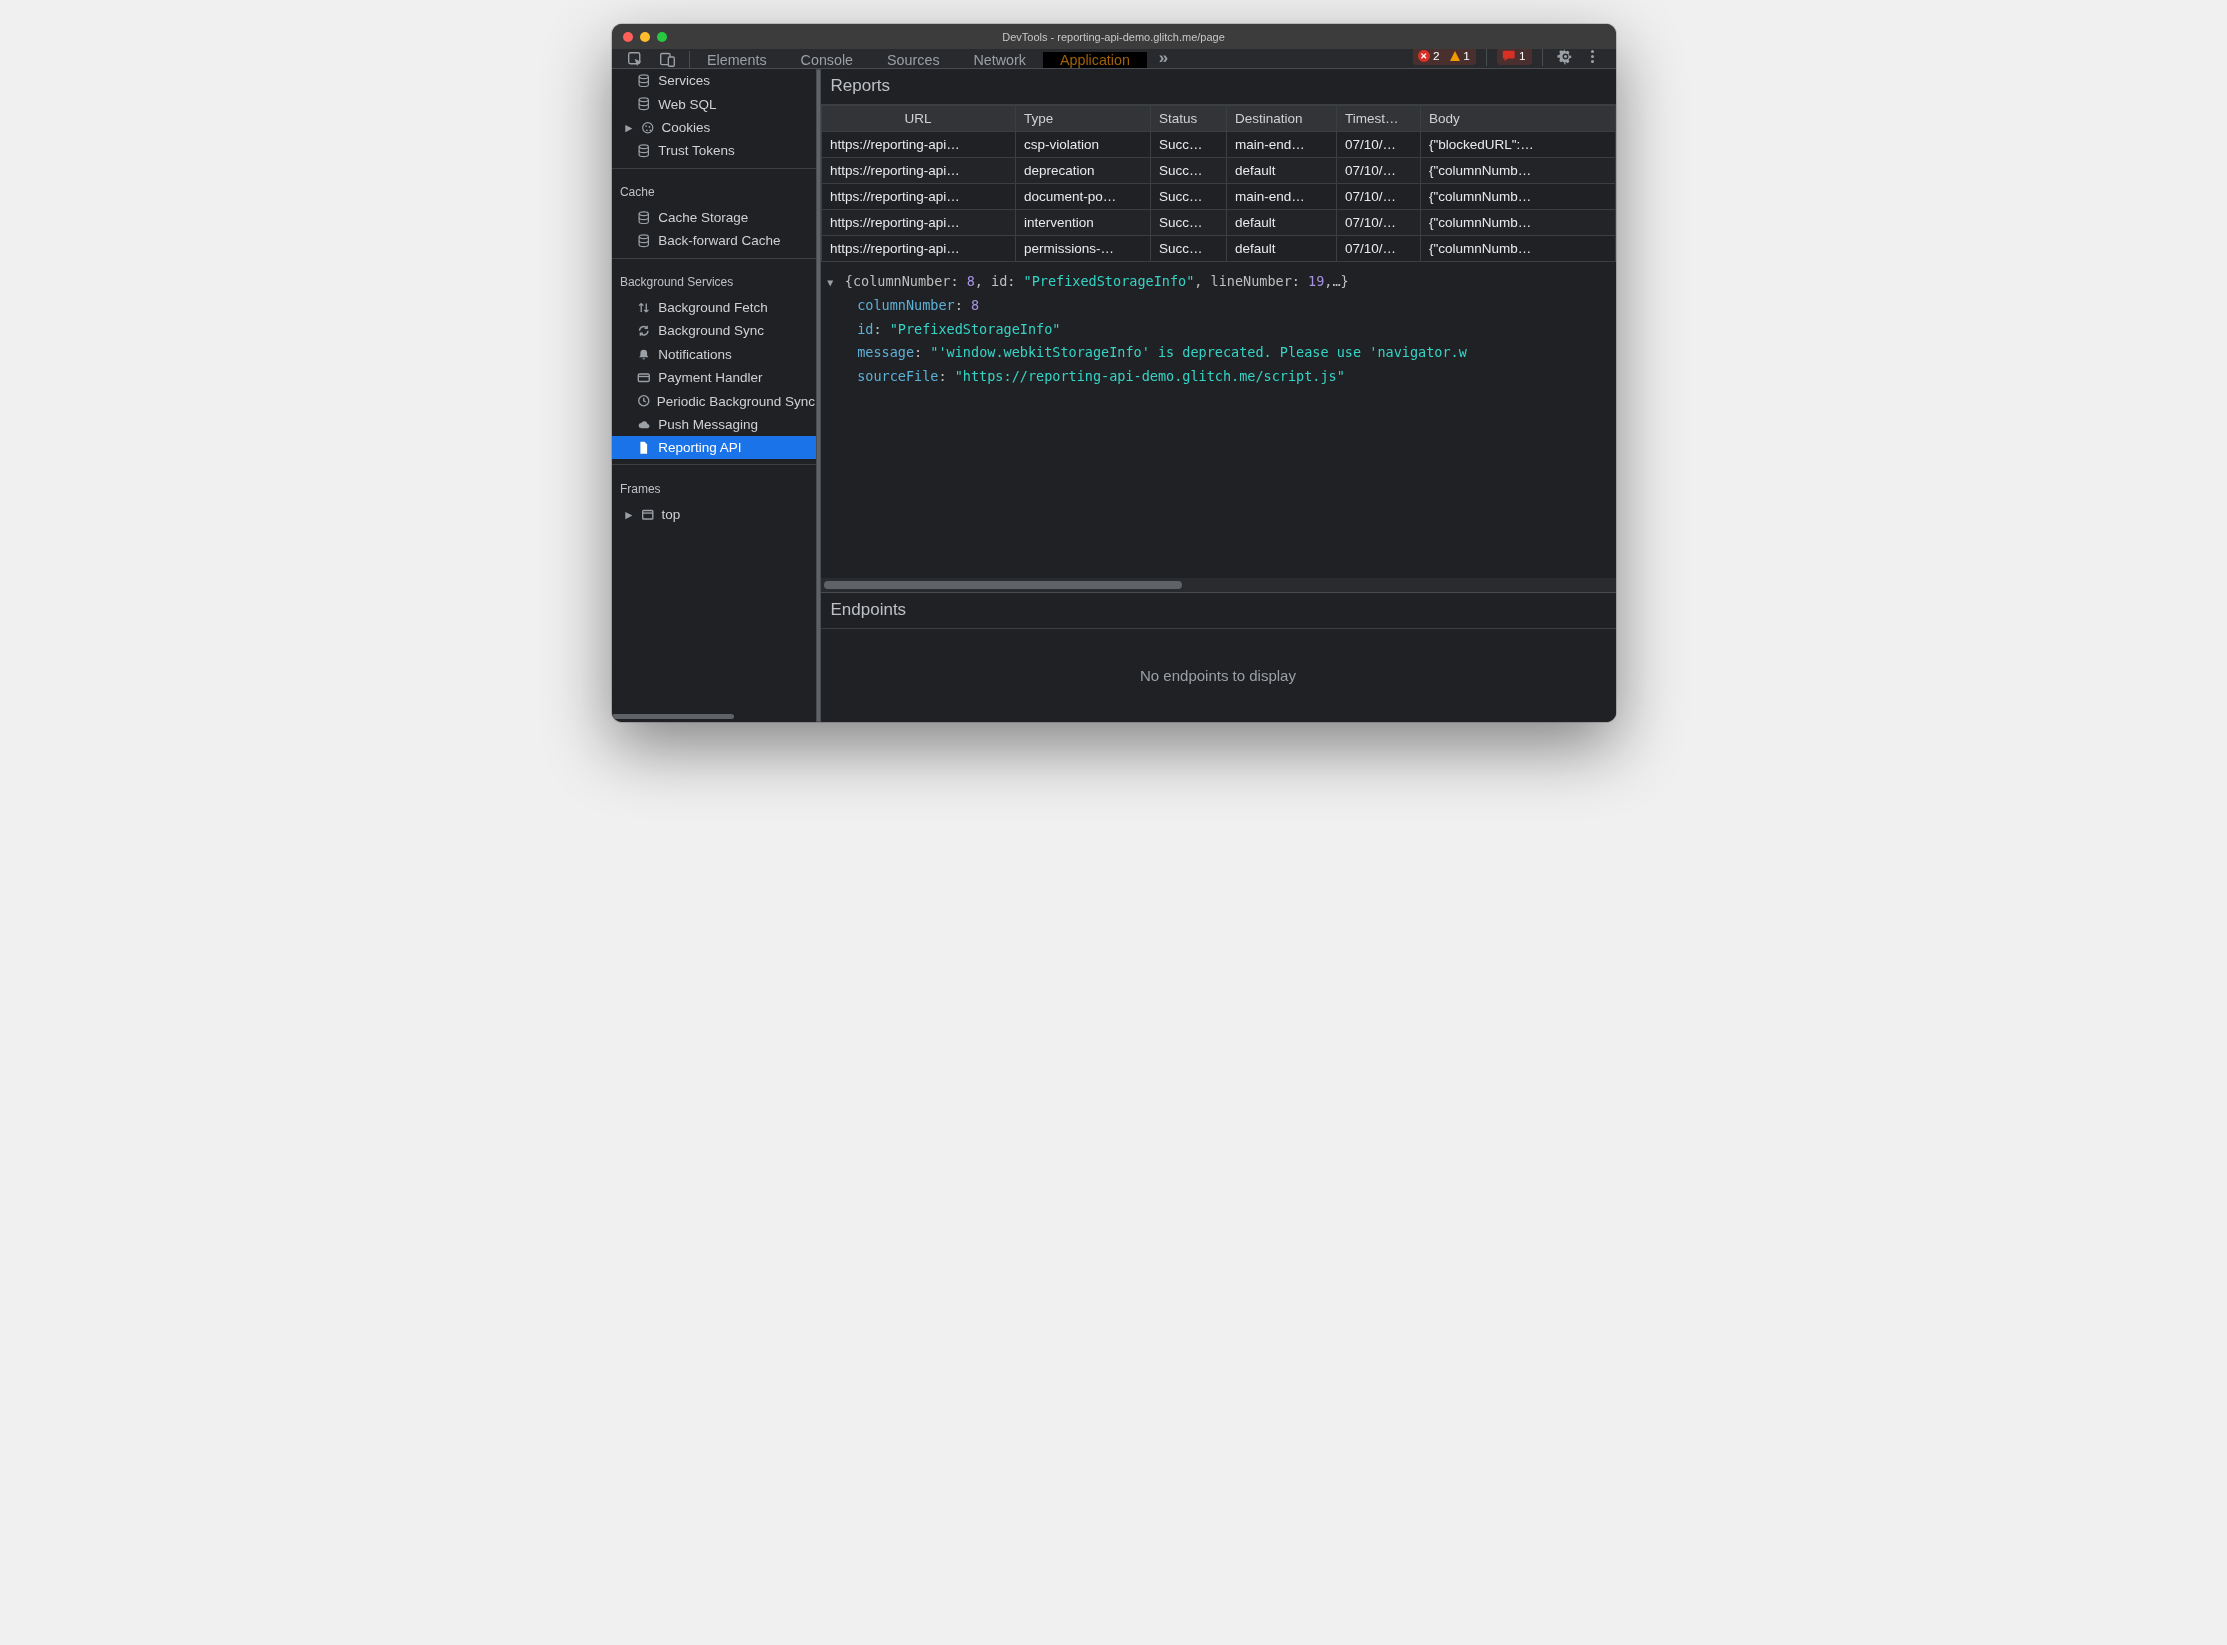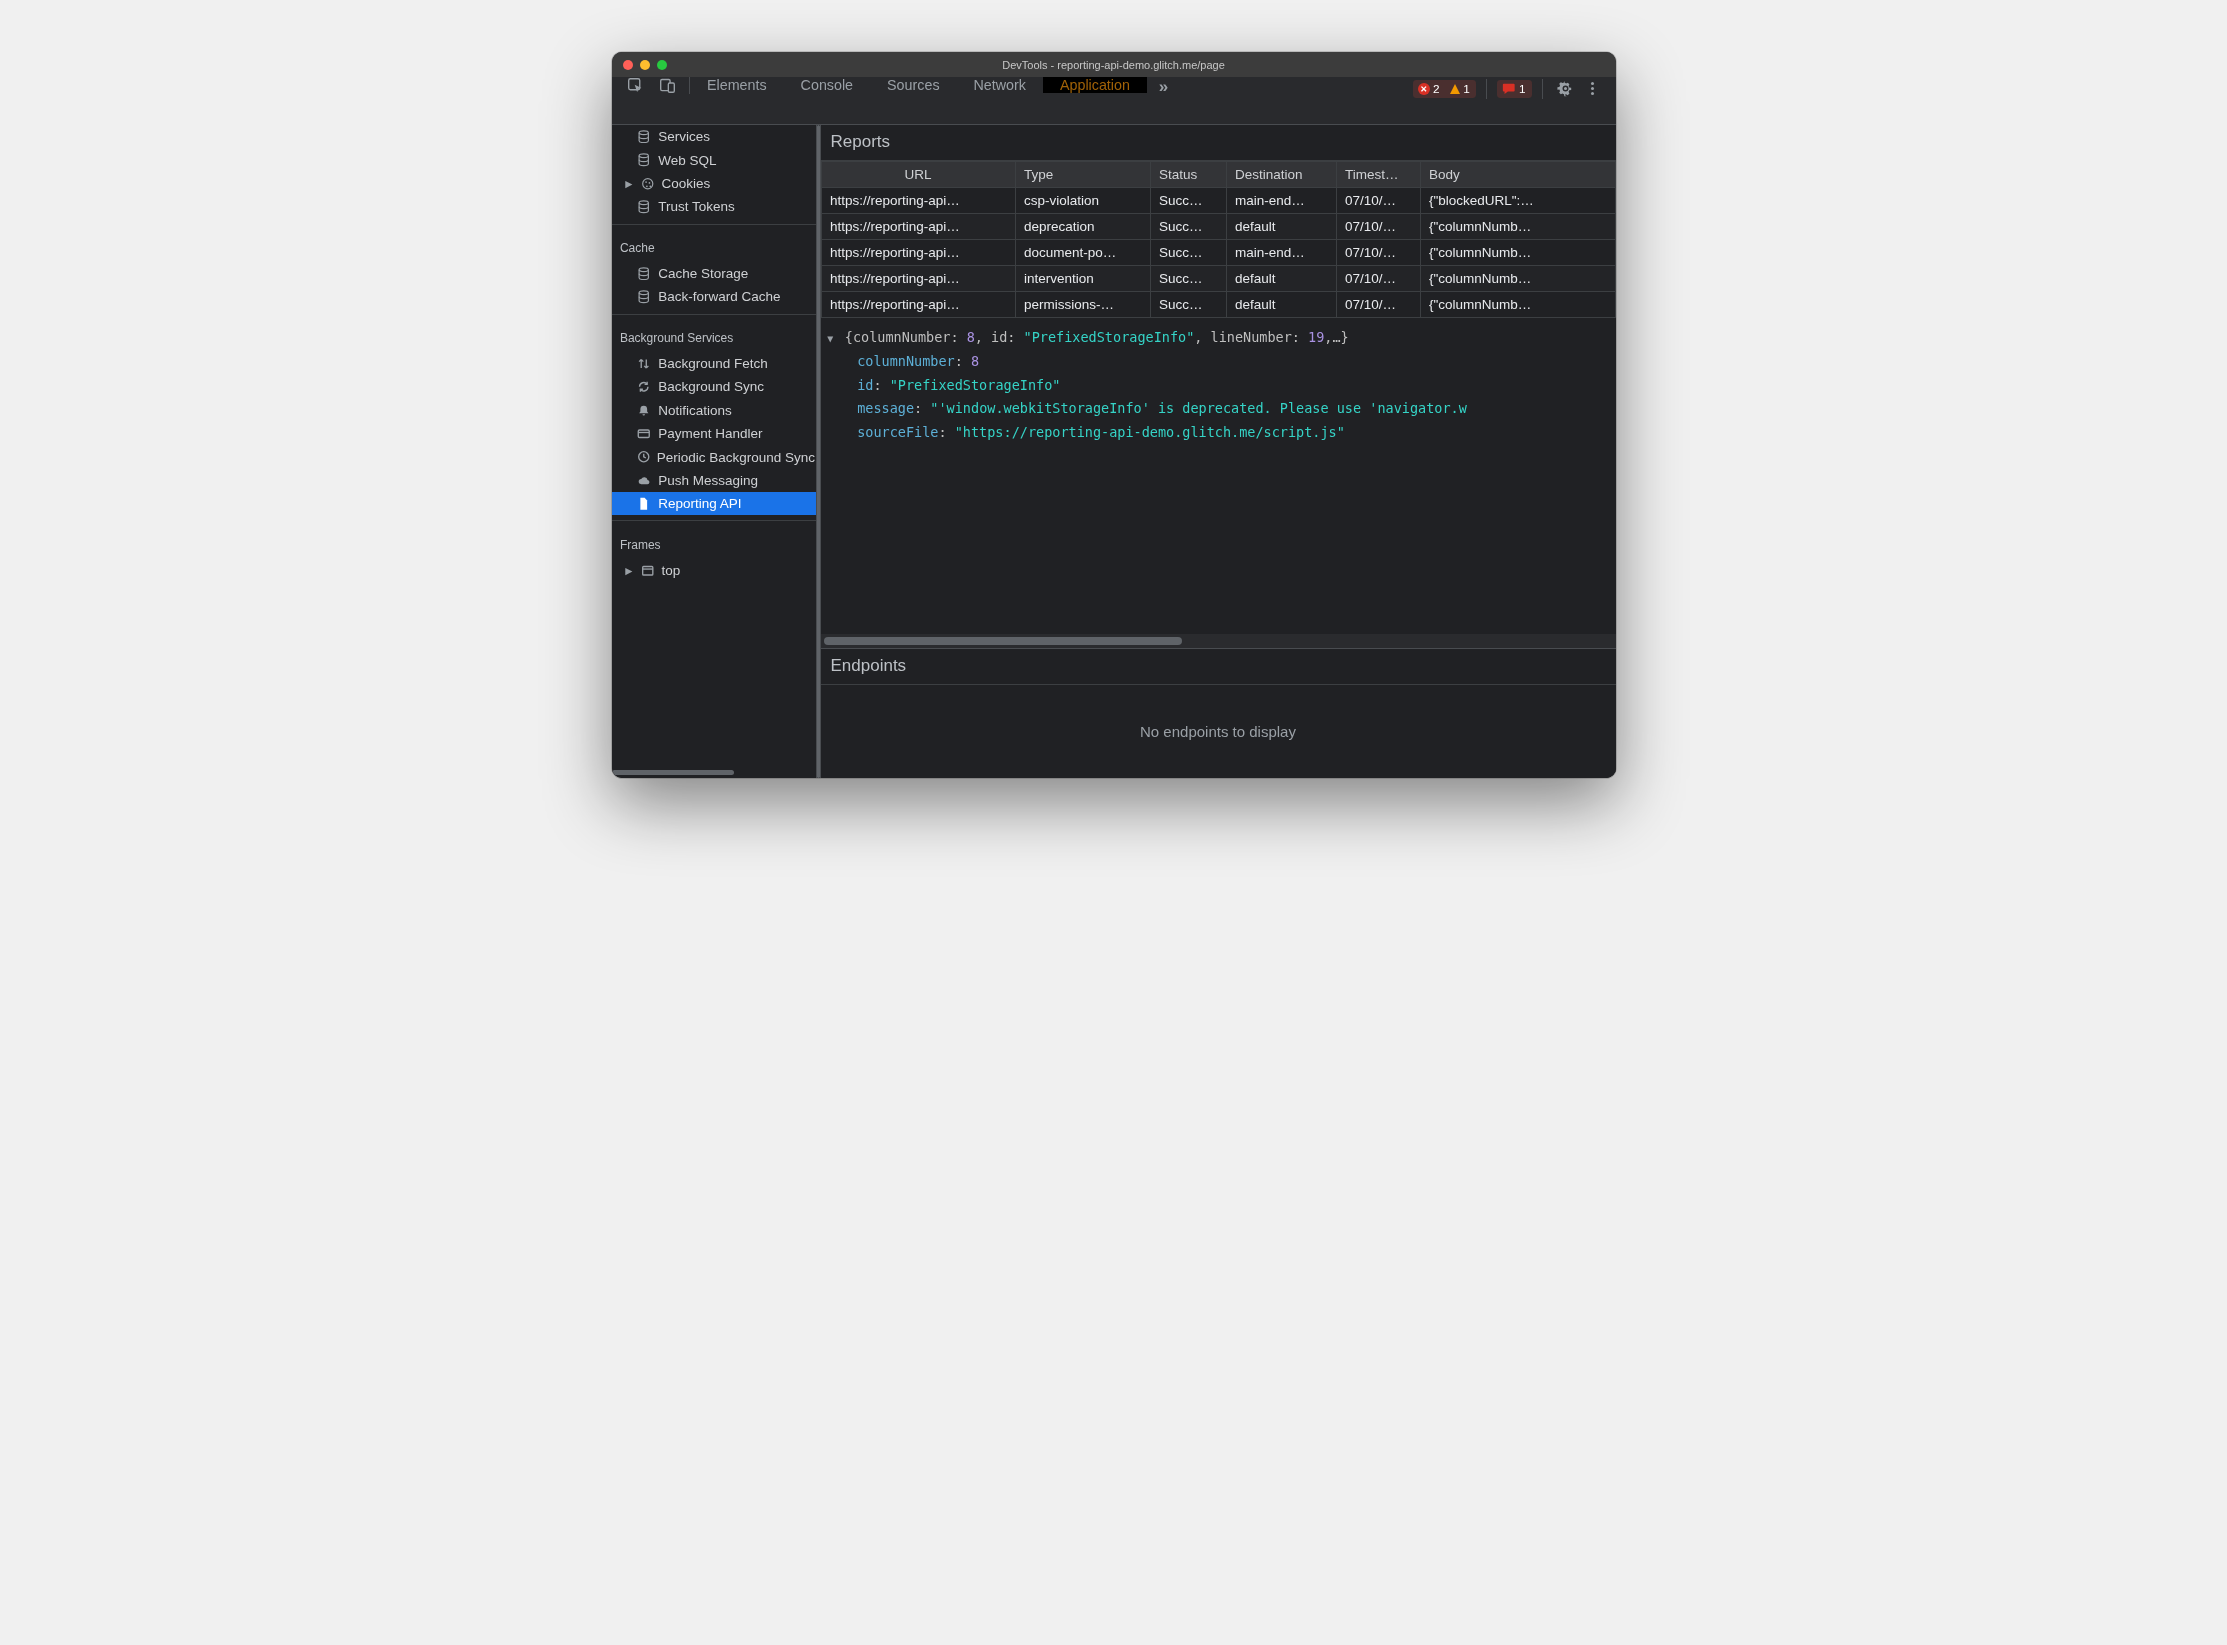--- a/index.html
+++ b/index.html
@@ -33,21 +33,21 @@
     display:flex;
     align-items:flex-start;
     justify-content:center;
   }
   .window {
     width:1004px;
     background:var(--bg-panel);
     border-radius:10px;
     overflow:hidden;
     box-shadow: 0 25px 67px rgba(0,0,0,0.45), 0 0 0 0.8px rgba(0,0,0,0.2);
-    margin:52px 0;
+    margin:24px 0;
     display:flex;
     flex-direction:column;
   }
   
   .titlebar {
     height:25px;
     background:var(--bg-titlebar);
     display:flex;
     align-items:center;
     position:relative;
@@ -57,25 +57,25 @@
   .dot.red { background:var(--red); }
   .dot.yellow { background:var(--yellow); }
   .dot.green { background:var(--green); }
   .title-text {
     position:absolute; left:0; right:0; text-align:center;
     color:#c7c7c7; font-size:11px; font-weight:500;
     pointer-events:none;
   }
   
   .toolbar {
-    height:48px;
+    height:20px;
     background:var(--bg-toolbar);
     border-bottom:0.8px solid var(--border);
     display:flex;
-    align-items:flex-start;
+    align-items:flex-end;
   }
   .toolbar-left {
     display:flex; align-items:center; gap:15px;
     padding:0 13.5px 0 15px;
     border-right:0.8px solid var(--border);
   }
   .icon-btn { color:var(--text-muted); display:flex; align-items:center; justify-content:center; cursor:pointer; }
   .tabs { display:flex; align-items:stretch; }
   .tab {
     display:flex; align-items:center; padding:0 17px;

